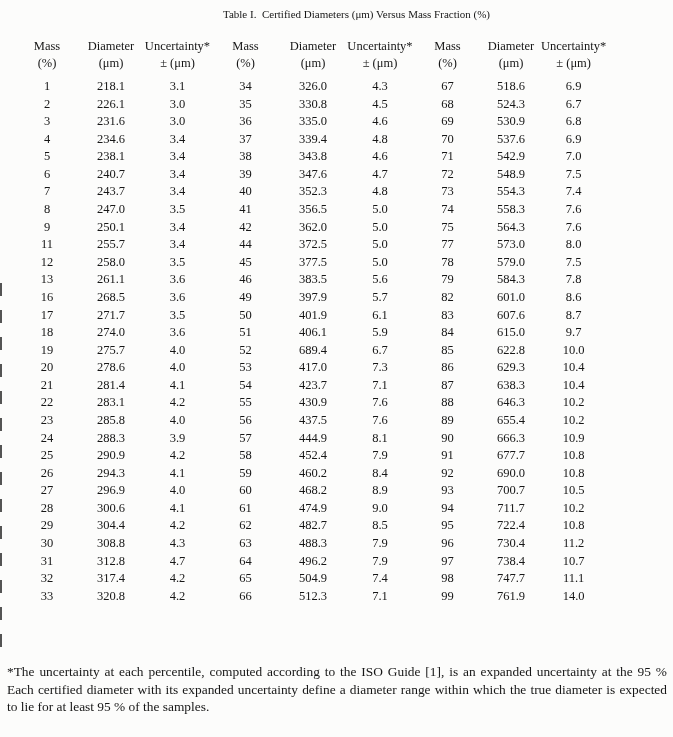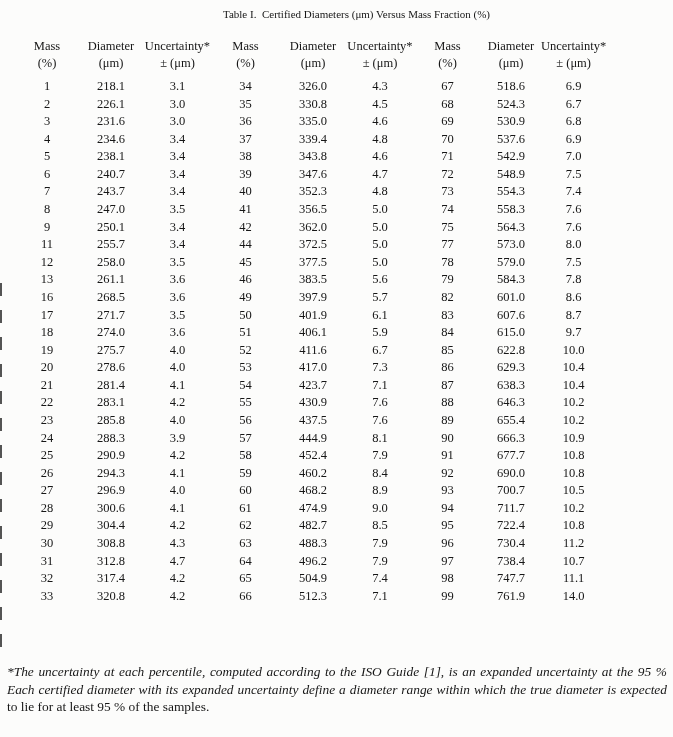--- a/index.html
+++ b/index.html
@@ -21,21 +21,21 @@
     padding:0 0 7px 0;vertical-align:top;white-space:nowrap;
   }
   table.data td{
     font-size:12.5px;line-height:17.58px;height:17.58px;text-align:center;
     padding:0;white-space:nowrap;overflow:visible;
   }
   .footnote{
     position:absolute;top:663px;left:7px;width:660px;
     font-size:13.4px;line-height:17.6px;
   }
-  .footnote .just{text-align:justify;text-align-last:justify;font-style:italic;}
+  .footnote .just{text-align:justify;text-align-last:justify;}
   .artifact{
     position:absolute;left:0;top:283px;width:2px;height:372px;opacity:.75;
     background:repeating-linear-gradient(to bottom,#1c1c1c 0 13px,transparent 13px 27px);
   }
 </style>
 </head>
 <body>
 
 <div class="page">
 
@@ -257,21 +257,21 @@
           <td>5.9</td>
           <td>84</td>
           <td>615.0</td>
           <td>9.7</td>
         </tr>
         <tr>
           <td>19</td>
           <td>275.7</td>
           <td>4.0</td>
           <td>52</td>
-          <td>411.6</td>
+          <td>689.4</td>
           <td>6.7</td>
           <td>85</td>
           <td>622.8</td>
           <td>10.0</td>
         </tr>
         <tr>
           <td>20</td>
           <td>278.6</td>
           <td>4.0</td>
           <td>53</td>

